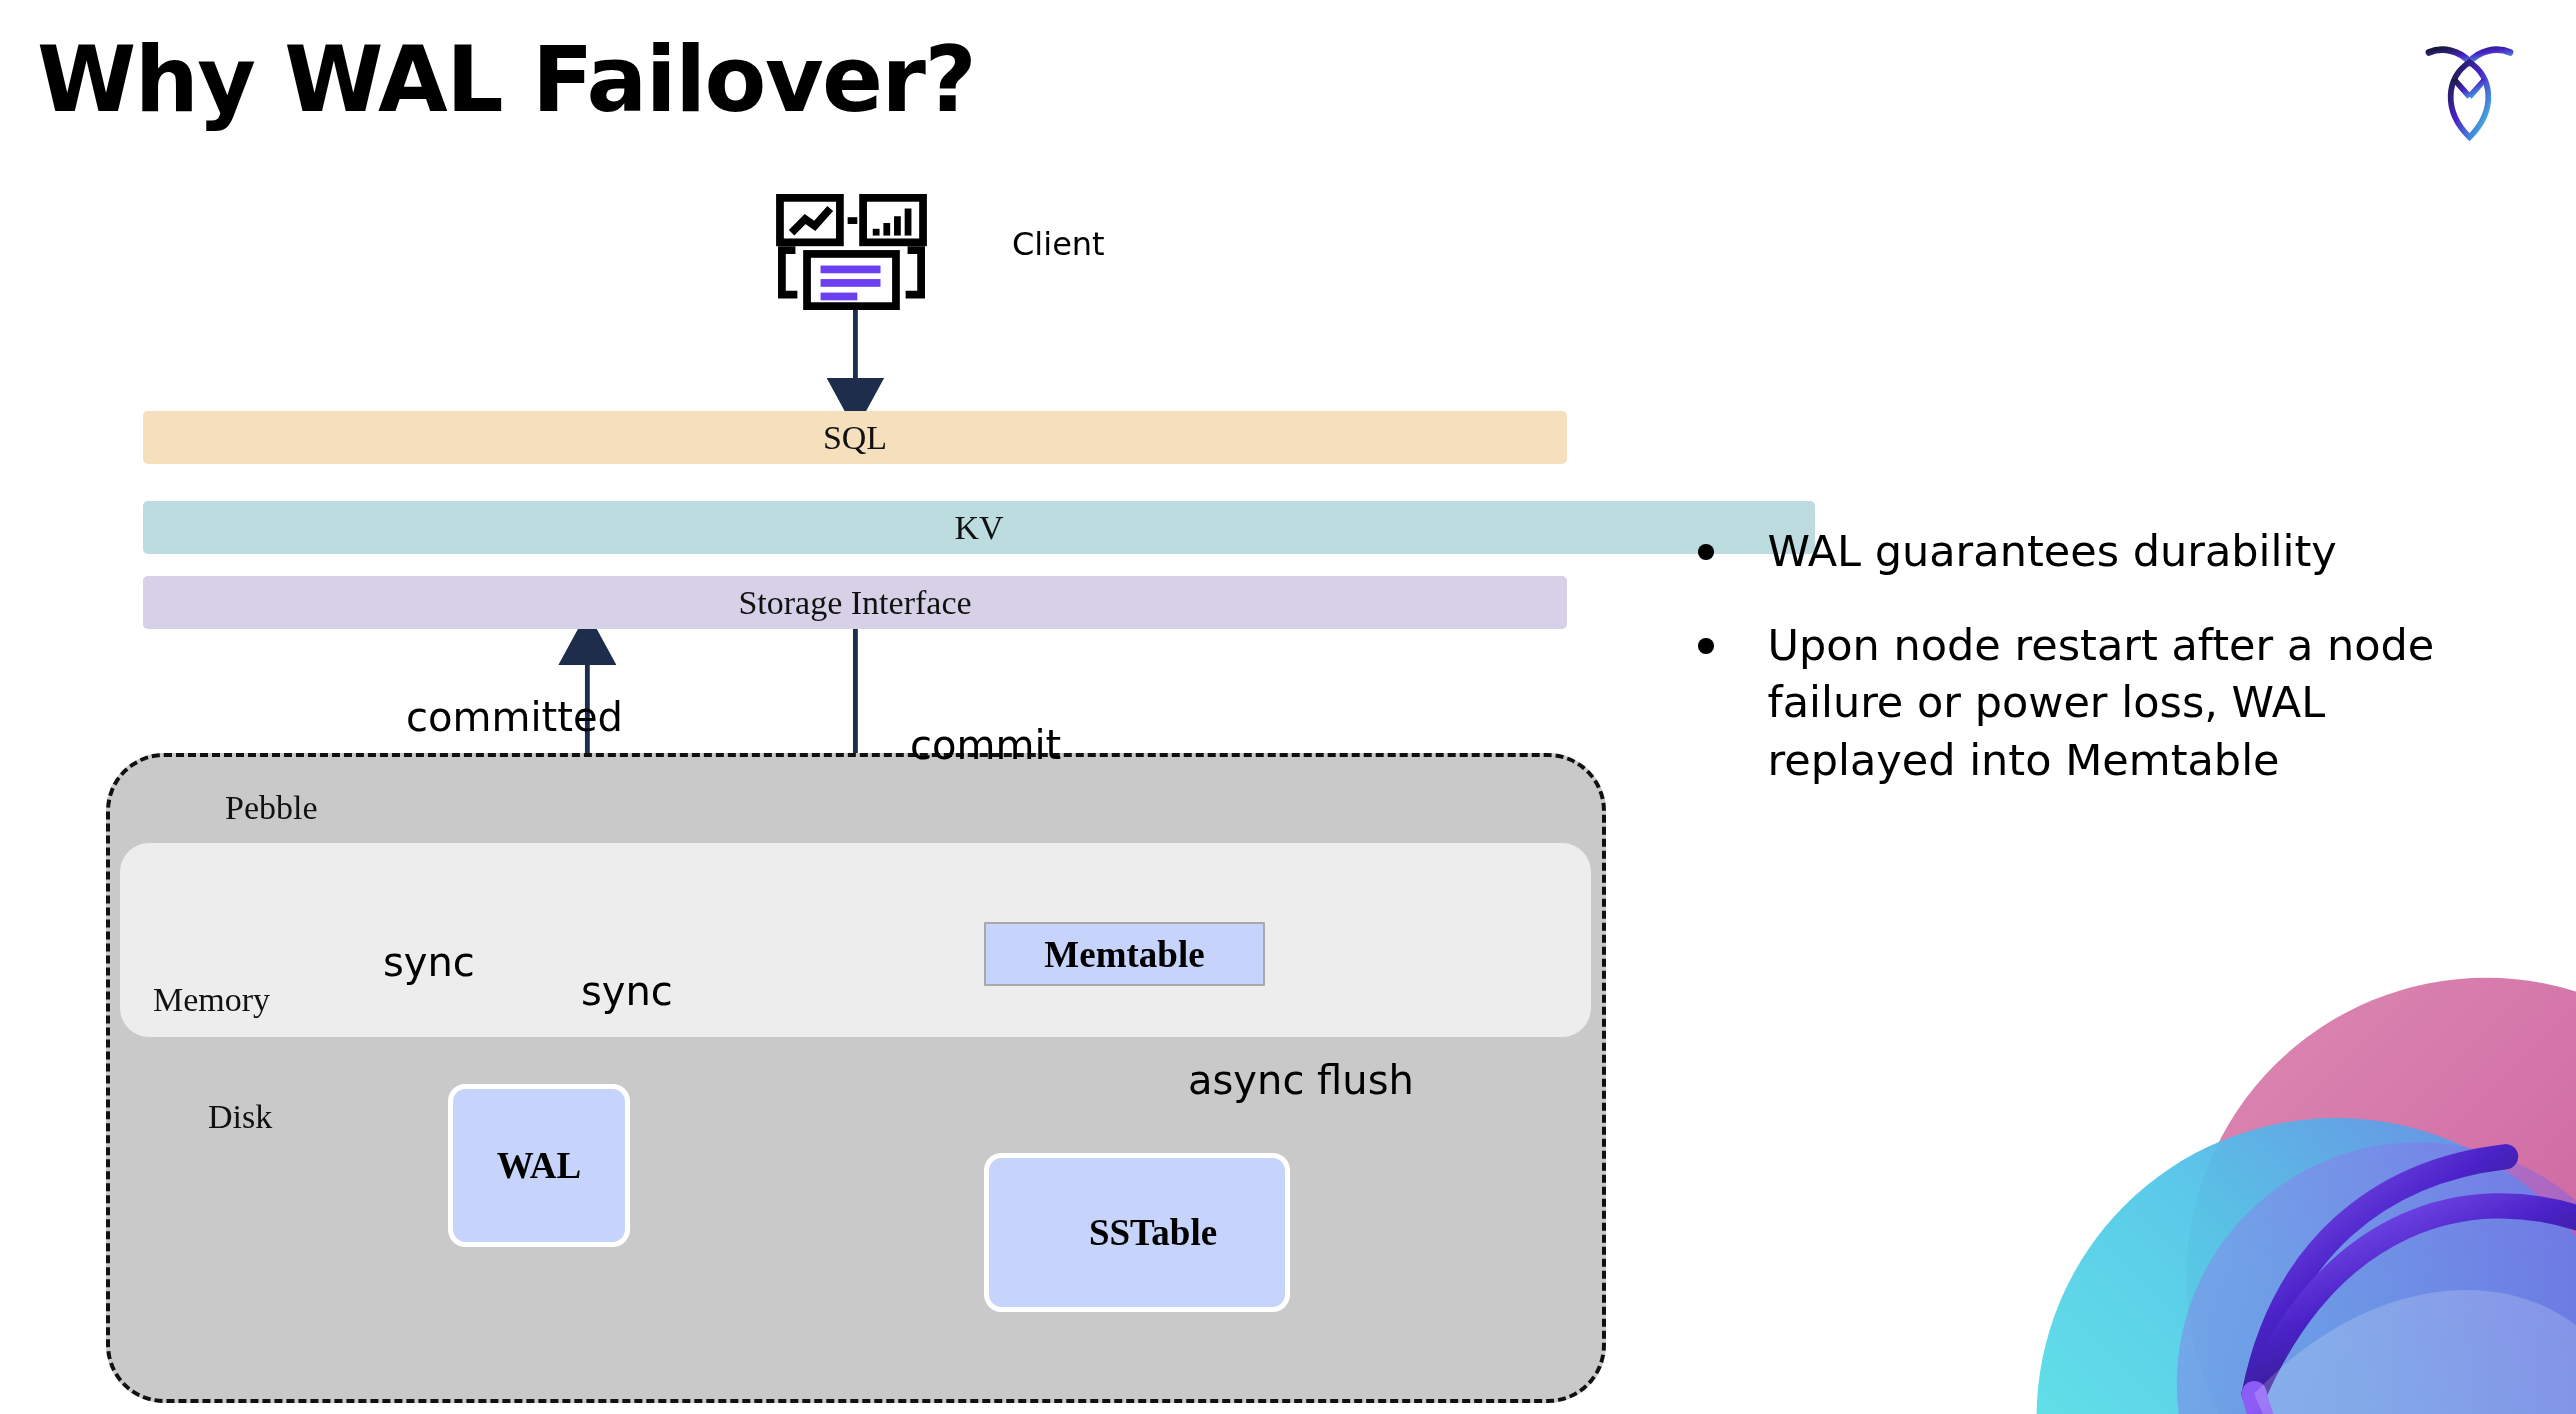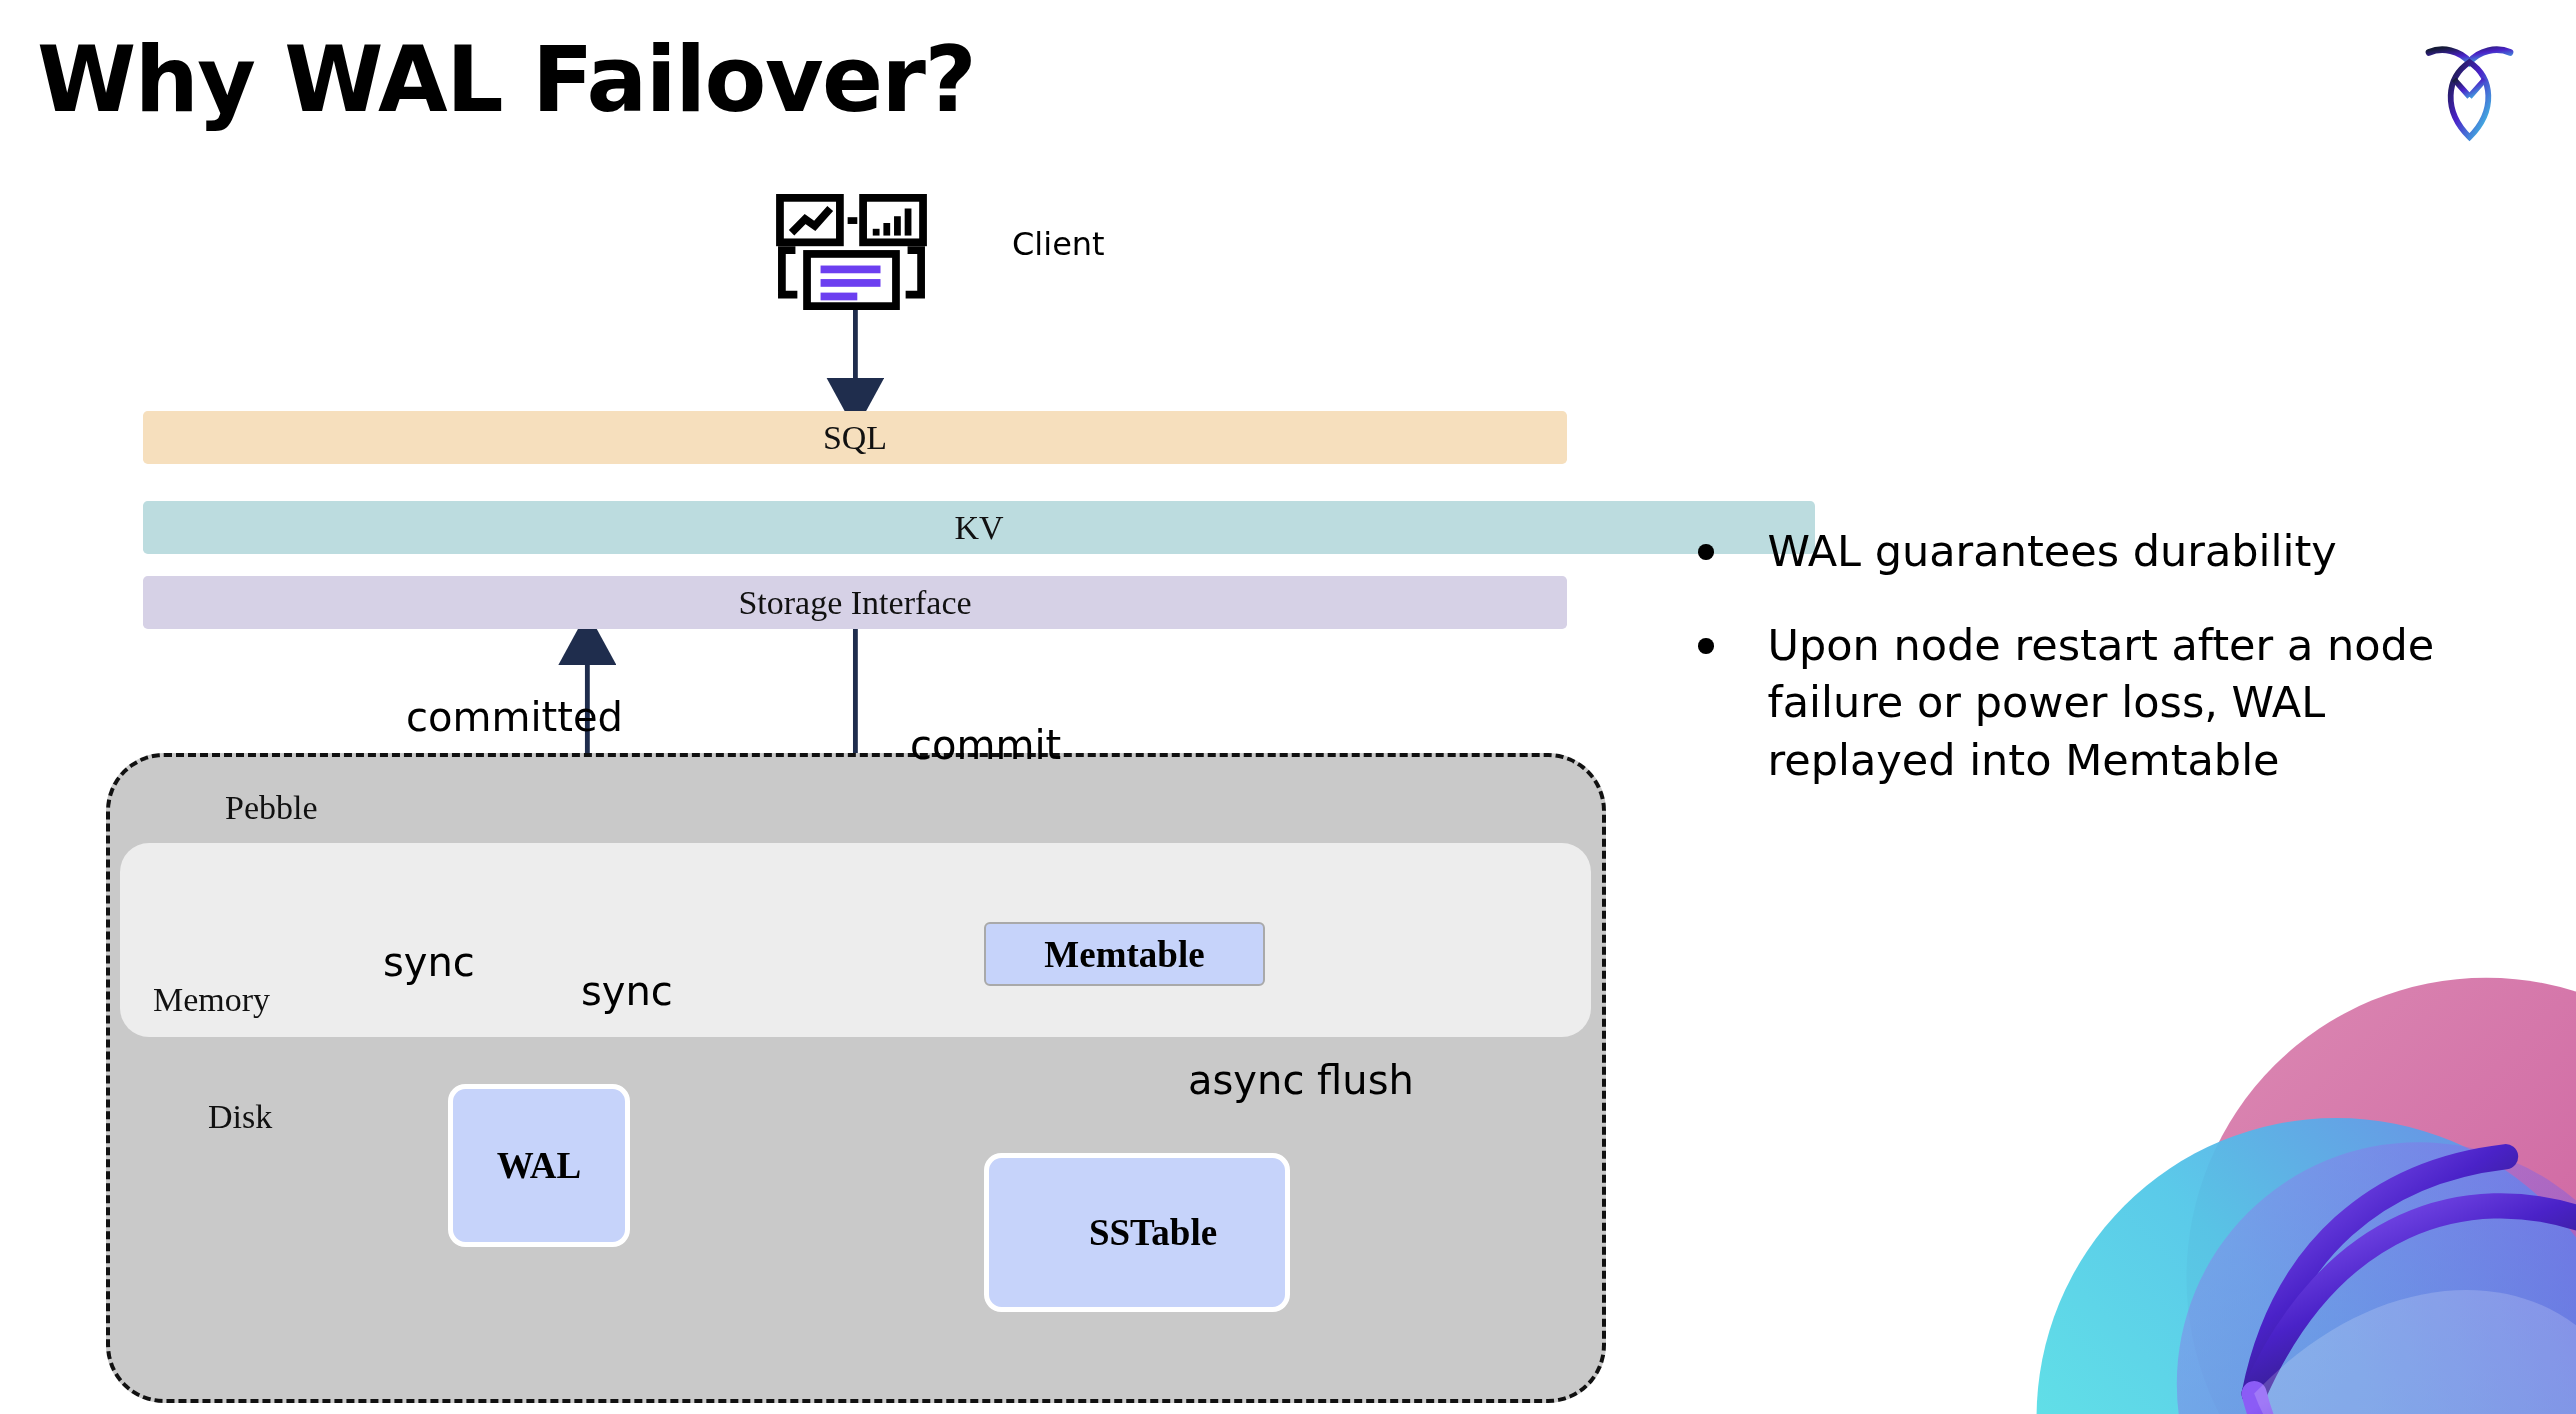--- a/index.html
+++ b/index.html
@@ -44,21 +44,21 @@
      font-size:34px;color:#111;}
   #label-pebble{left:225px;top:789px;}
   #label-memory{left:153px;top:981px;}
   #label-disk{left:208px;top:1098px;}
 
   .node-box{position:absolute;border-radius:17.4px;background:#c6d3fa;
      display:flex;align-items:center;justify-content:center;
      font-family:"Liberation Serif", serif;font-weight:700;font-size:37px;color:#000;
      box-sizing:border-box;}
   #node-memtable{left:984px;top:922px;width:281px;height:64px;
-     border:2.9px solid #a9a9a9;border-radius:6px;}
+     border:2.9px solid #a9a9a9;border-radius:1px;}
   #node-wal{left:448px;top:1084px;width:182px;height:163px;
      border:5.8px solid #fff;}
   #node-sstable{left:984px;top:1153px;width:306px;height:159px;
      border:5.8px solid #fff;padding-left:32px;}
 
   .edge-label{position:absolute;font-family:"DejaVu Sans", sans-serif;
      font-size:40px;color:#000;white-space:nowrap;}
   #lbl-committed{left:406px;top:694px;}
   #lbl-commit{left:910px;top:722px;}
   #lbl-sync-a{left:383px;top:939px;}

